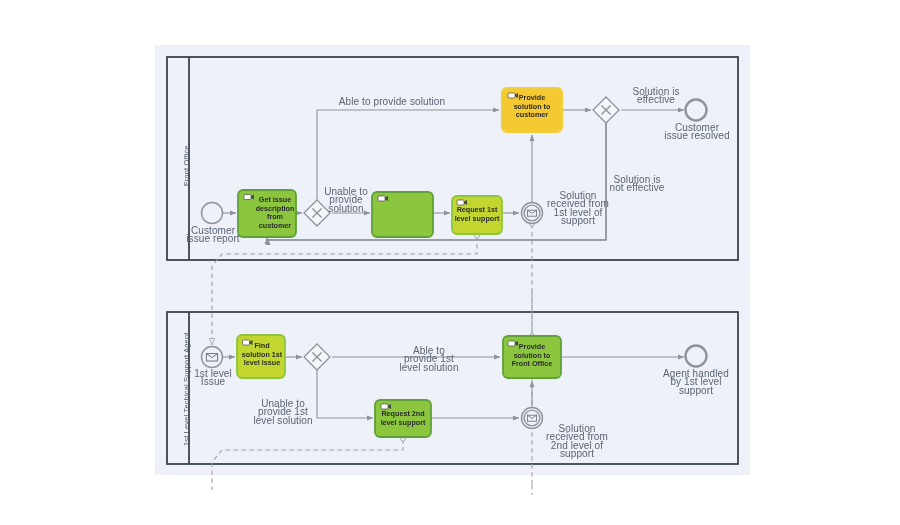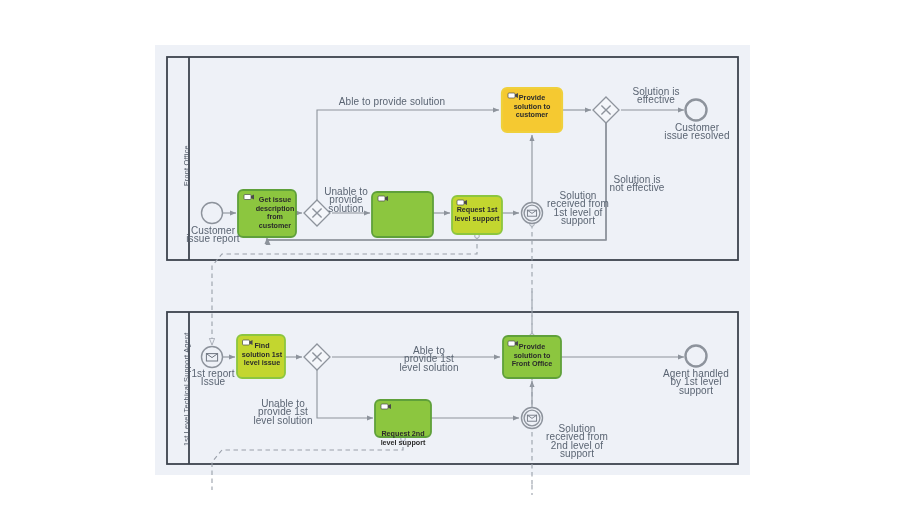--- a/index.html
+++ b/index.html
@@ -187,35 +187,35 @@
 from
 customer</div>
   <div class="tasktxt" style="left:452px;top:206px;width:50px;">Request 1st
 level support</div>
   <div class="tasktxt" style="left:503px;top:94px;width:58px;">Provide
 solution to
 customer</div>
   <div class="tasktxt" style="left:239px;top:342px;width:46px;text-align:center;">Find
 solution 1st
 level issue</div>
-  <div class="tasktxt" style="left:375px;top:410px;width:56px;margin-top:20px;">Request 2nd
+  <div class="tasktxt" style="left:375px;top:410px;width:56px;">Request 2nd
 level support</div>
   <div class="tasktxt" style="left:504px;top:343px;width:56px;">Provide
 solution to
 Front Office</div>
 
   <div class="lbl" style="left:182px;top:227px;width:62px;">Customer
 issue report</div>
   <div class="lbl" style="left:663px;top:124px;width:68px;">Customer
 issue resolved</div>
   <div class="lbl" style="left:546px;top:192px;width:64px;">Solution
 received from
 1st level of
 support</div>
-  <div class="lbl" style="left:186px;top:370px;width:54px;">1st report
+  <div class="lbl" style="left:186px;top:370px;width:54px;">1st level
 Issue</div>
   <div class="lbl" style="left:661px;top:370px;width:70px;">Agent handled
 by 1st level
 support</div>
   <div class="lbl" style="left:545px;top:425px;width:64px;">Solution
 received from
 2nd level of
 support</div>
 
   <div class="lbl" style="left:337px;top:98px;width:110px;">Able to  provide solution</div>

